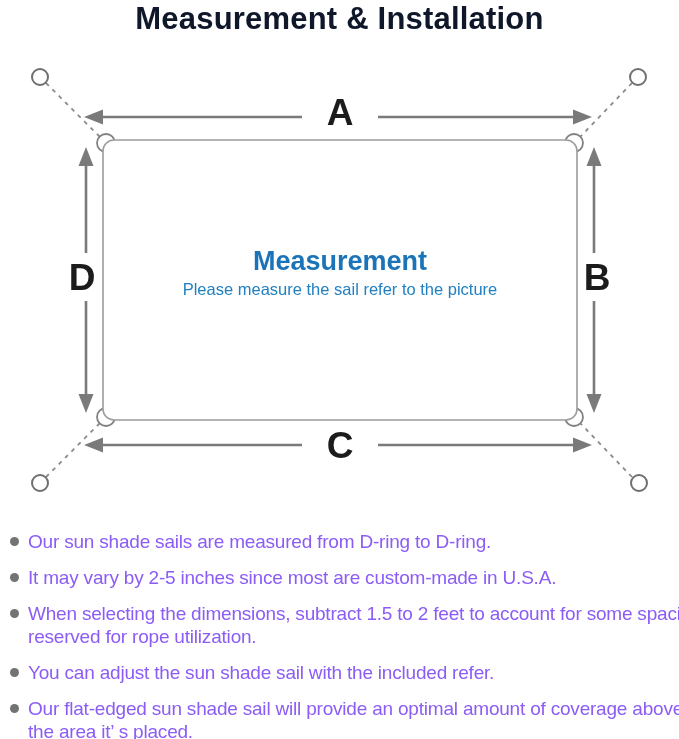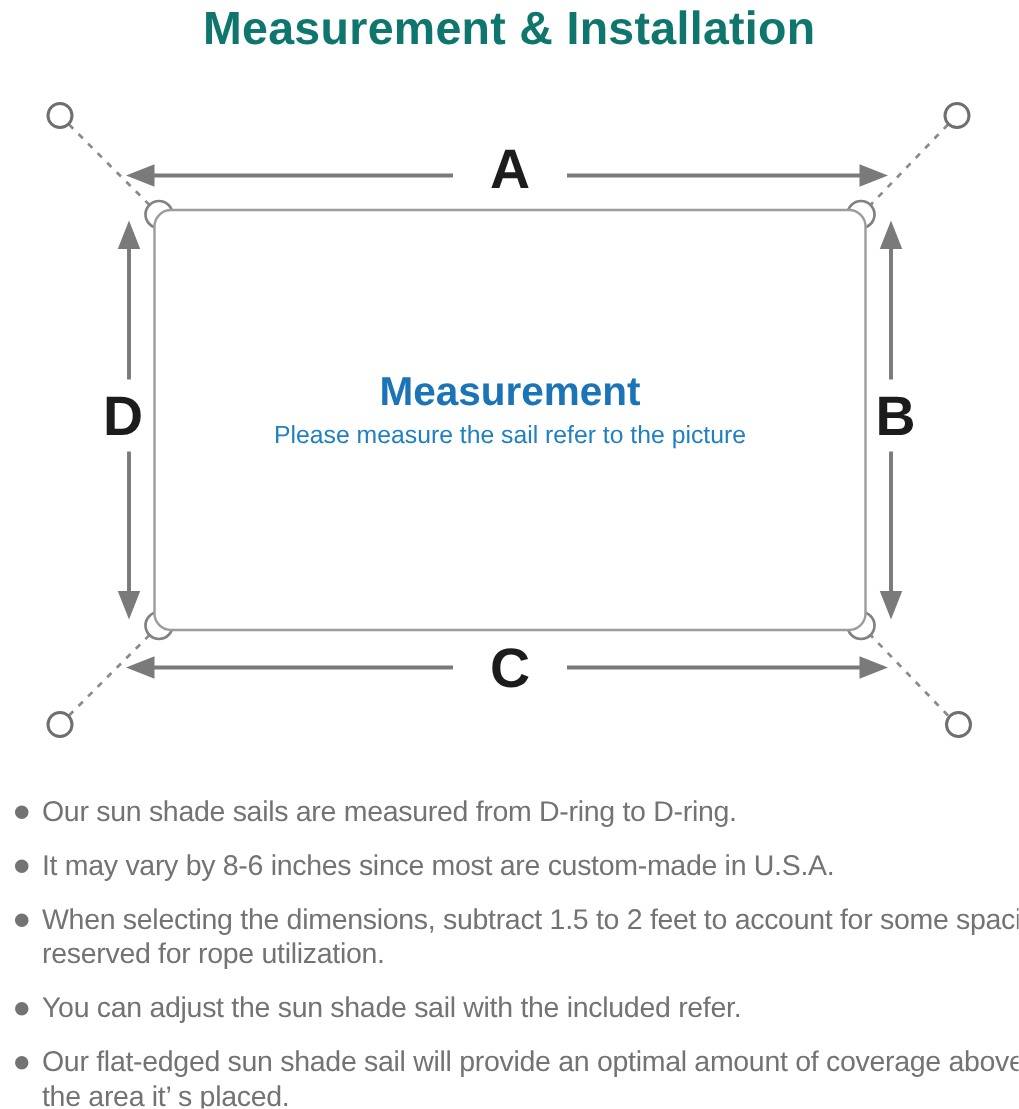--- a/index.html
+++ b/index.html
@@ -9,21 +9,21 @@
     font-family: "Liberation Sans", sans-serif;
     position: relative;
     overflow: hidden;
   }
   .page-title {
     position: absolute;
     top: 1px; left: 0; width: 679px;
     text-align: center;
     font-size: 31px;
     font-weight: 700;
-    color: #0f766e;
+    color: #0f172a;
     letter-spacing: 0.2px;
   }
   svg.diagram {
     position: absolute;
     top: 55px; left: 0;
   }
   .sail-edge { fill: #ffffff; stroke: #9c9c9c; stroke-width: 1.6; }
   .ring { fill: #ffffff; stroke: #828282; stroke-width: 1.8; }
   .anchor { fill: #ffffff; stroke: #6f6f6f; stroke-width: 2; }
   .rope { stroke: #8a8a8a; stroke-width: 1.8; stroke-dasharray: 4 5; fill: none; }
@@ -56,21 +56,21 @@
   .dot {
     width: 9px; height: 9px;
     border-radius: 50%;
     background: #737373;
     margin: 7px 9px 0 0;
     flex: none;
   }
   .bullet-text {
     font-size: 19px;
     line-height: 23px;
-    color: #737373;
+    color: #8b5cf6;
     letter-spacing: -0.2px;
     white-space: nowrap;
   }
 </style>
 </head>
 <body>
 
 <div class="page-title">Measurement &amp; Installation</div>
 
 <svg class="diagram" width="679" height="460" viewBox="0 0 679 460">
@@ -140,21 +140,21 @@
   <div class="bullet-item">
     <span class="dot"></span>
     <div class="bullet-text">
       <div>Our sun shade sails are measured from D-ring to D-ring.</div>
     </div>
   </div>
 
   <div class="bullet-item">
     <span class="dot"></span>
     <div class="bullet-text">
-      <div>It may vary by 8-6 inches since most are custom-made in U.S.A.</div>
+      <div>It may vary by 2-5 inches since most are custom-made in U.S.A.</div>
     </div>
   </div>
 
   <div class="bullet-item">
     <span class="dot"></span>
     <div class="bullet-text">
       <div>When selecting the dimensions, subtract 1.5 to 2 feet to account for some spacing</div>
       <div>reserved for rope utilization.</div>
     </div>
   </div>

